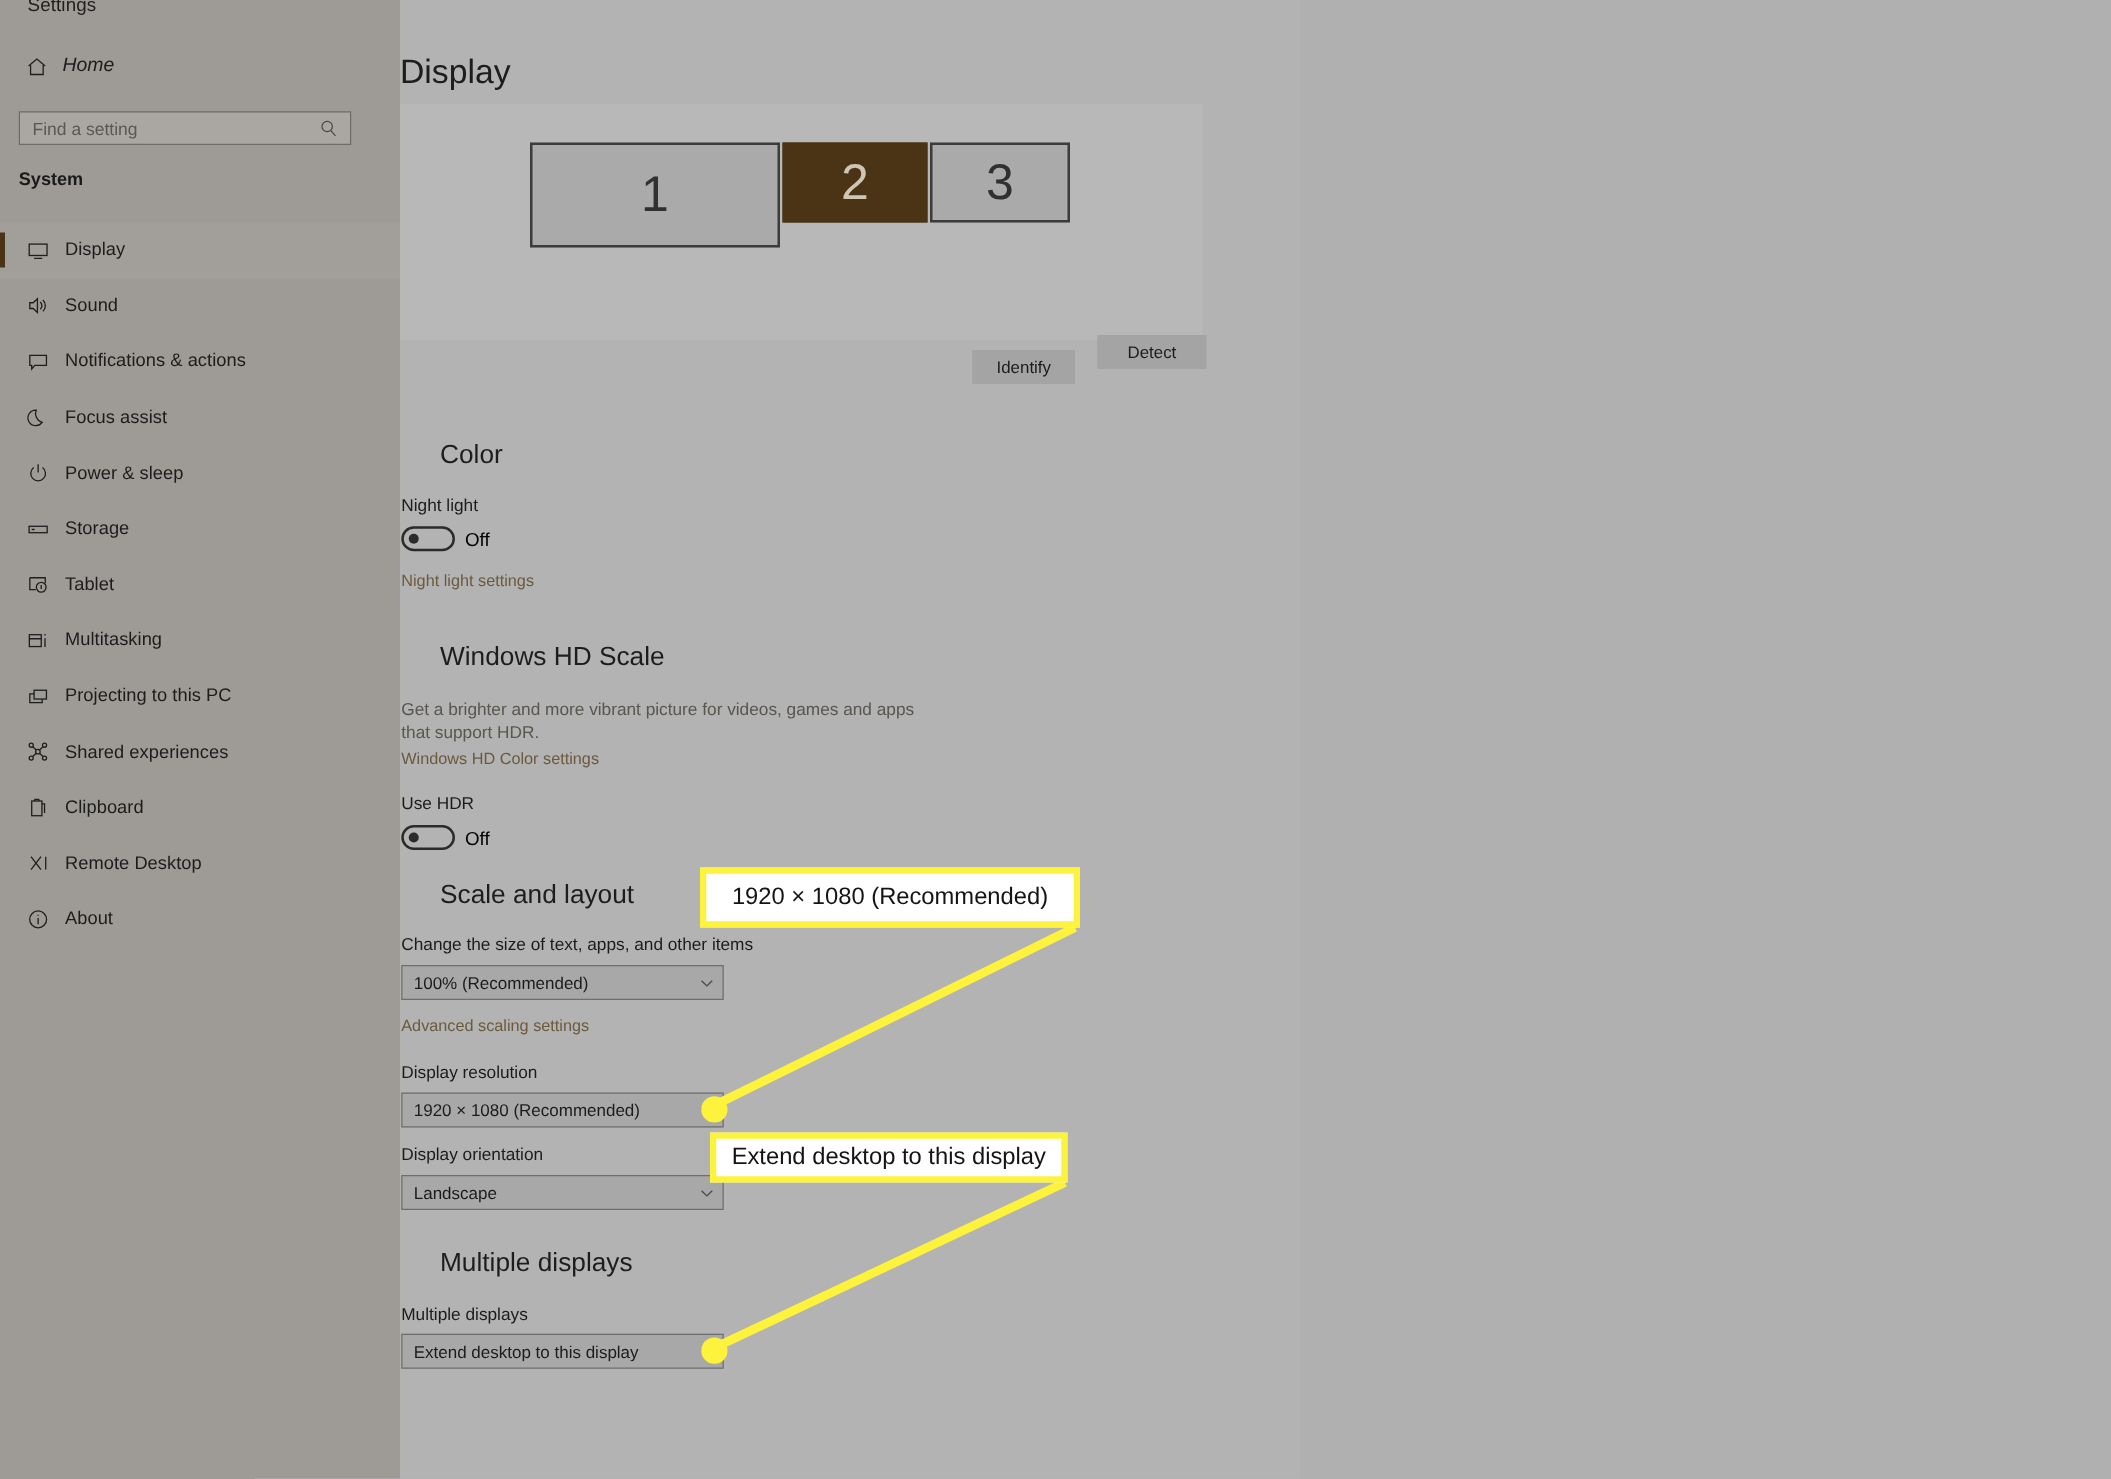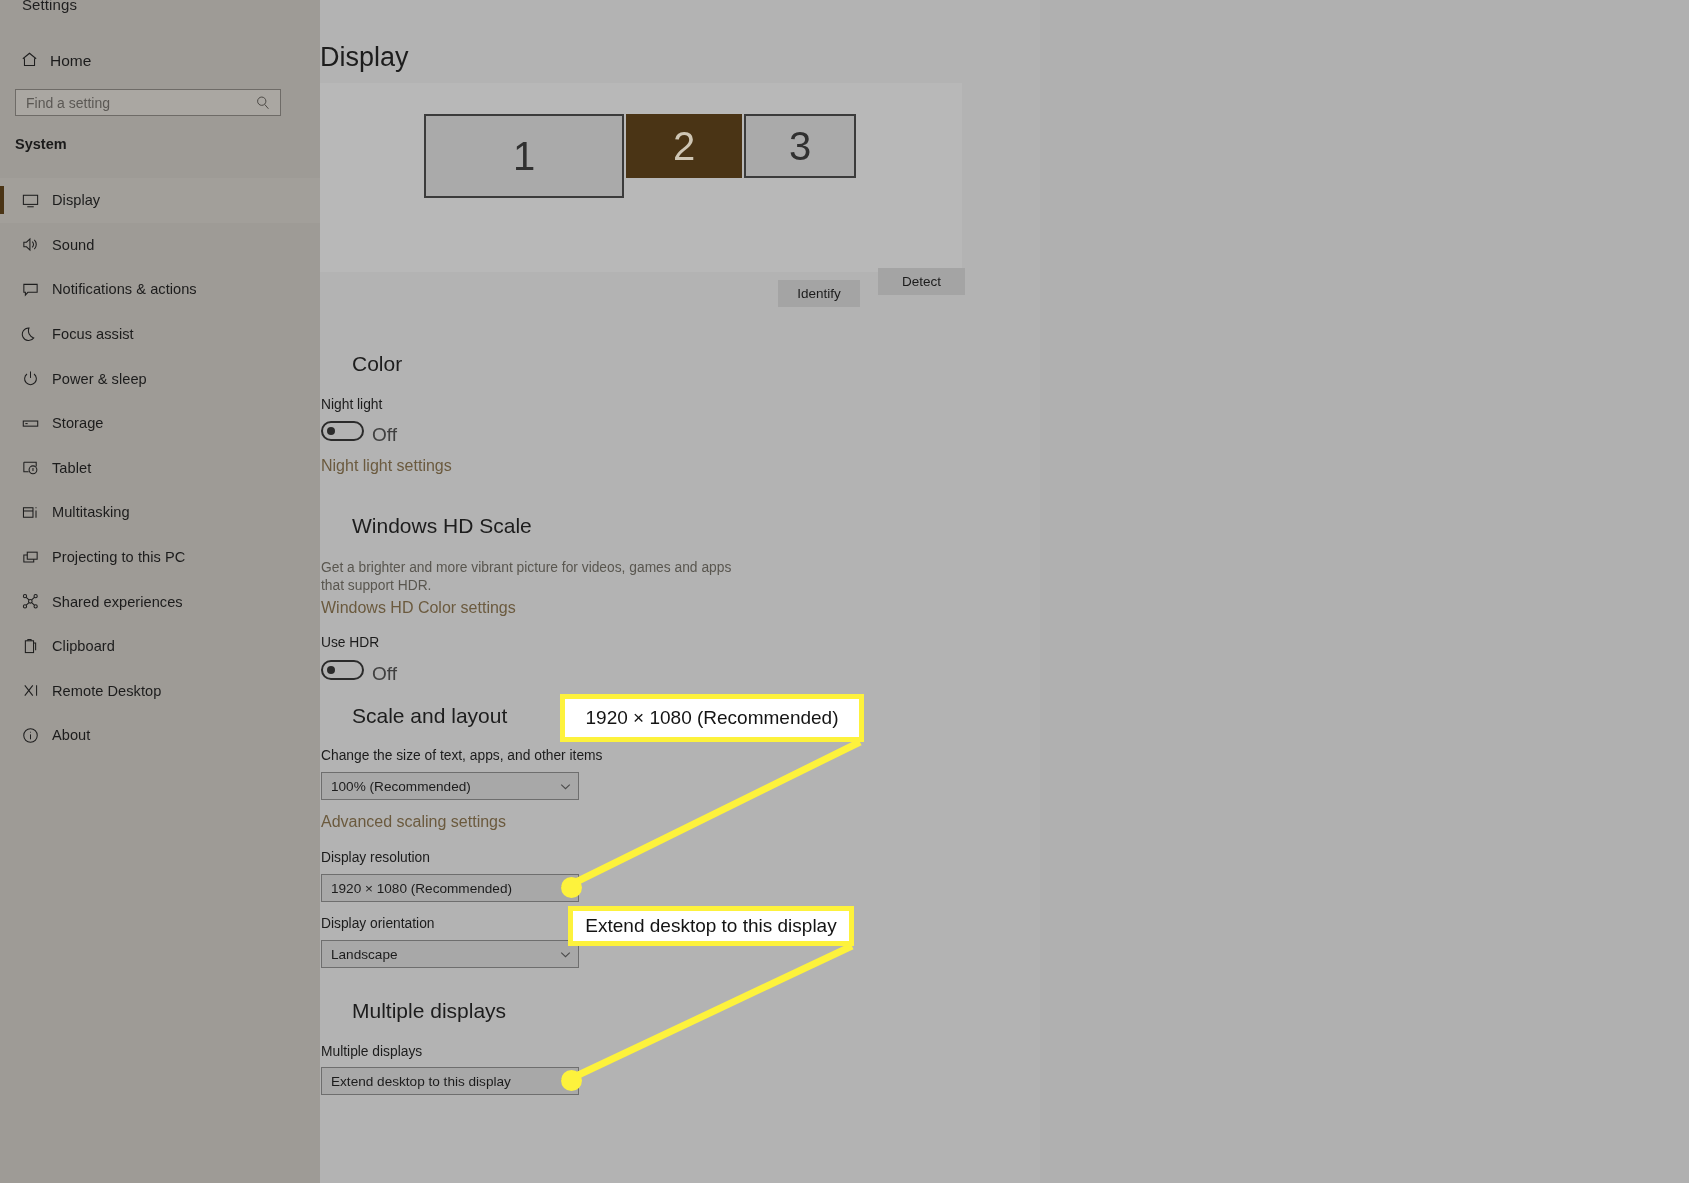--- a/index.html
+++ b/index.html
@@ -38,22 +38,23 @@
     position: absolute;
     left: 22px; top: -4px;
     font-size: 15px;
     color: #1f1f1f;
     letter-spacing: .1px;
   }
   #home-row {
     position: absolute;
     left: 8px; top: 44px;
     width: 300px; height: 34px;
-    display: flex; align-items: center;
-    cursor: default;
+    display: flex; align-items: flex-start;
+    cursor: default;
+    font-style: italic;
   }
   #home-row .nav-icon { width: 42px; text-align: center; }
   #home-row .nav-label { font-size: 15.5px; color: #1c1c1c; }
 
   #search-box {
     position: absolute;
     left: 15px; top: 89px;
     width: 266px; height: 27px;
     background: #aaa7a2;
     border: 1px solid #6e6b67;
@@ -193,21 +194,21 @@
     color: #1c1c1c;
   }
   .body-text {
     position: absolute;
     font-size: 13.8px;
     color: #59564f;
     line-height: 18px;
   }
   .link-text {
     position: absolute;
-    font-size: 16px;
+    font-size: 13px;
     color: #6b5a3e;
     cursor: default;
     text-align: right;
   }
 
   
   .toggle {
     position: absolute;
     width: 43px; height: 20px;
     border: 2px solid #2b2b2b;
@@ -218,22 +219,22 @@
   }
   .toggle .knob {
     position: absolute;
     left: 4px; top: 4px;
     width: 8px; height: 8px;
     border-radius: 50%;
     background: #2b2b2b;
   }
   .toggle-state {
     position: absolute;
-    font-size: 19px;
-    color: #404040;
+    font-size: 15px;
+    color: #000000;
   }
 
   
   .dropdown {
     position: absolute;
     width: 258px; height: 28px;
     background: #a8a8a8;
     border: 1px solid #6e6e6e;
     box-sizing: border-box;
     display: flex;

